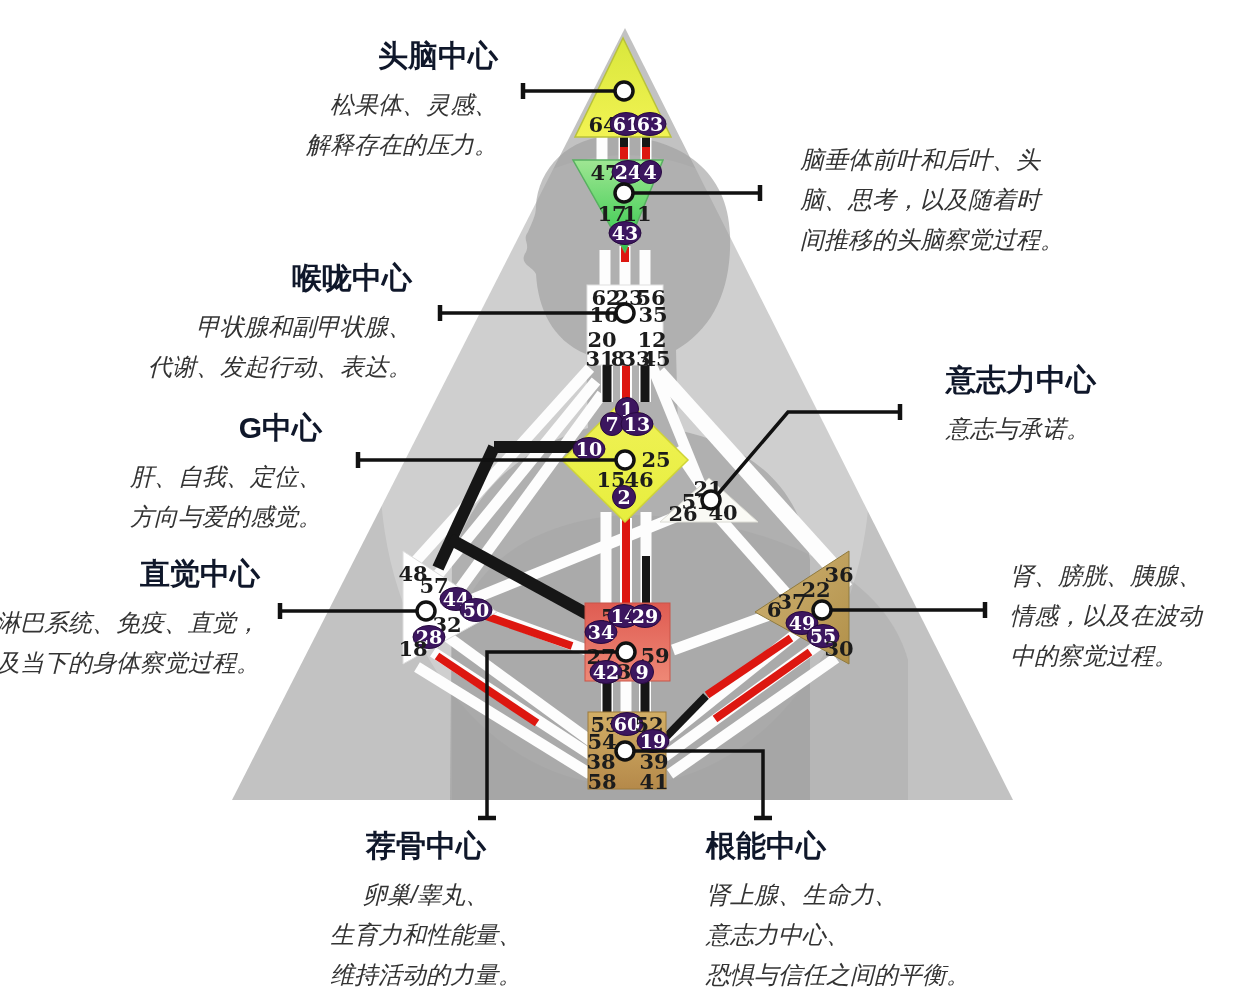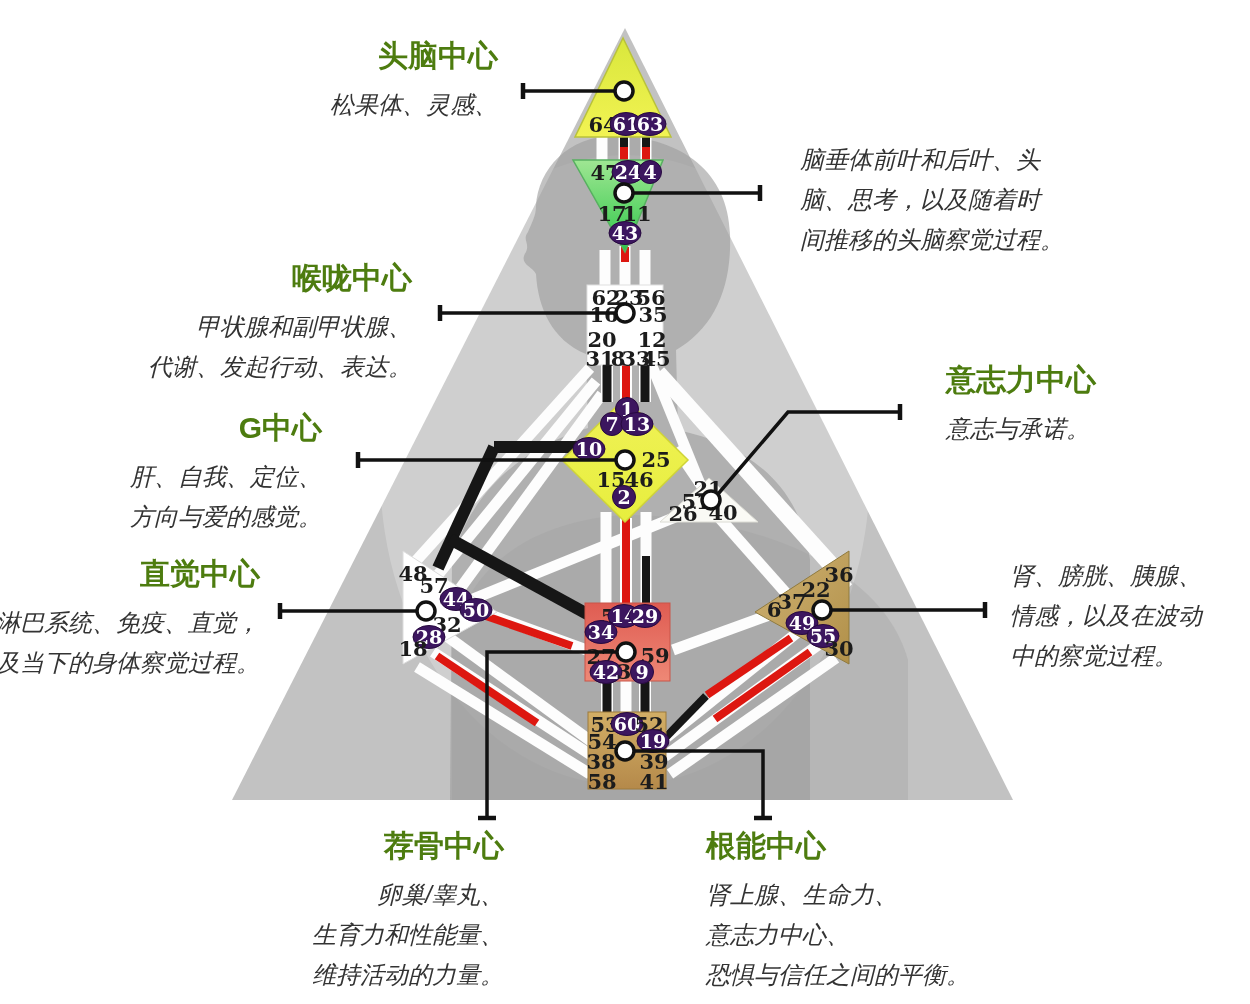--- a/index.html
+++ b/index.html
@@ -1,30 +1,30 @@
 <!DOCTYPE html>
 <html><head>
 <meta charset="utf-8">
 <style>
   html,body{margin:0;padding:0;}
   body{width:1250px;height:1004px;position:relative;background:#ffffff;overflow:hidden;
        font-family:"Liberation Sans","DejaVu Sans",sans-serif;}
   #graph{position:absolute;left:0;top:0;}
   .label{position:absolute;white-space:nowrap;color:#2d2d2d;}
-  .label-title{font-size:30px;font-weight:bold;color:#4d7c0f;margin-bottom:8px;}
+  .label-title{font-size:30px;font-weight:bold;color:#0f172a;margin-bottom:8px;}
   .label-line{font-size:24px;line-height:40px;color:#333;font-style:italic;}
   .ta-r{text-align:right;}
   #lbl-head{top:36px;right:752px;}
   #lbl-ajna{top:140px;left:800px;}
   #lbl-throat{top:258px;right:838px;}
   #lbl-g{top:408px;right:928px;}
   #lbl-will{top:360px;left:946px;}
   #lbl-spleen{top:554px;right:990px;}
   #lbl-emotion{top:556px;left:1010px;}
-  #lbl-sacral{top:826px;right:746px;}
+  #lbl-sacral{top:826px;right:728px;text-align:center;}
   #lbl-root{top:826px;left:706px;}
   .ch-w{stroke:#fdfdfd;stroke-width:11;fill:none;stroke-linecap:butt;}
   .ch-w12{stroke:#fdfdfd;stroke-width:12;fill:none;}
   .ch-k{stroke:#161616;stroke-width:8;fill:none;}
   .ch-k9{stroke:#161616;stroke-width:9;fill:none;}
   .ch-k12{stroke:#161616;stroke-width:12;fill:none;}
   .ch-r{stroke:#dd1710;stroke-width:8;fill:none;}
   .ptr{stroke:#111;stroke-width:3.5;fill:none;}
   .ptr-tick{stroke:#111;stroke-width:4.5;fill:none;}
   .marker{fill:#fff;stroke:#111;stroke-width:3.5;}
@@ -394,20 +394,21 @@
     <circle class="marker" cx="426" cy="611" r="9"></circle>
     <circle class="marker" cx="822" cy="610" r="9"></circle>
     <circle class="marker" cx="626" cy="652" r="9"></circle>
     <circle class="marker" cx="625" cy="751" r="9"></circle>
   </g>
 </svg>
 
 <div class="label ta-r" id="lbl-head">
   <div class="label-title">头脑中心</div>
   <div class="label-line">松果体、灵感、</div>
+  <div class="label-line">解释存在的压力。</div>
 </div>
 <div class="label" id="lbl-ajna">
   <div class="label-line">脑垂体前叶和后叶、头</div>
   <div class="label-line">脑、思考，以及随着时</div>
   <div class="label-line">间推移的头脑察觉过程。</div>
 </div>
 <div class="label ta-r" id="lbl-throat">
   <div class="label-title">喉咙中心</div>
   <div class="label-line">甲状腺和副甲状腺、</div>
   <div class="label-line">代谢、发起行动、表达。</div>

